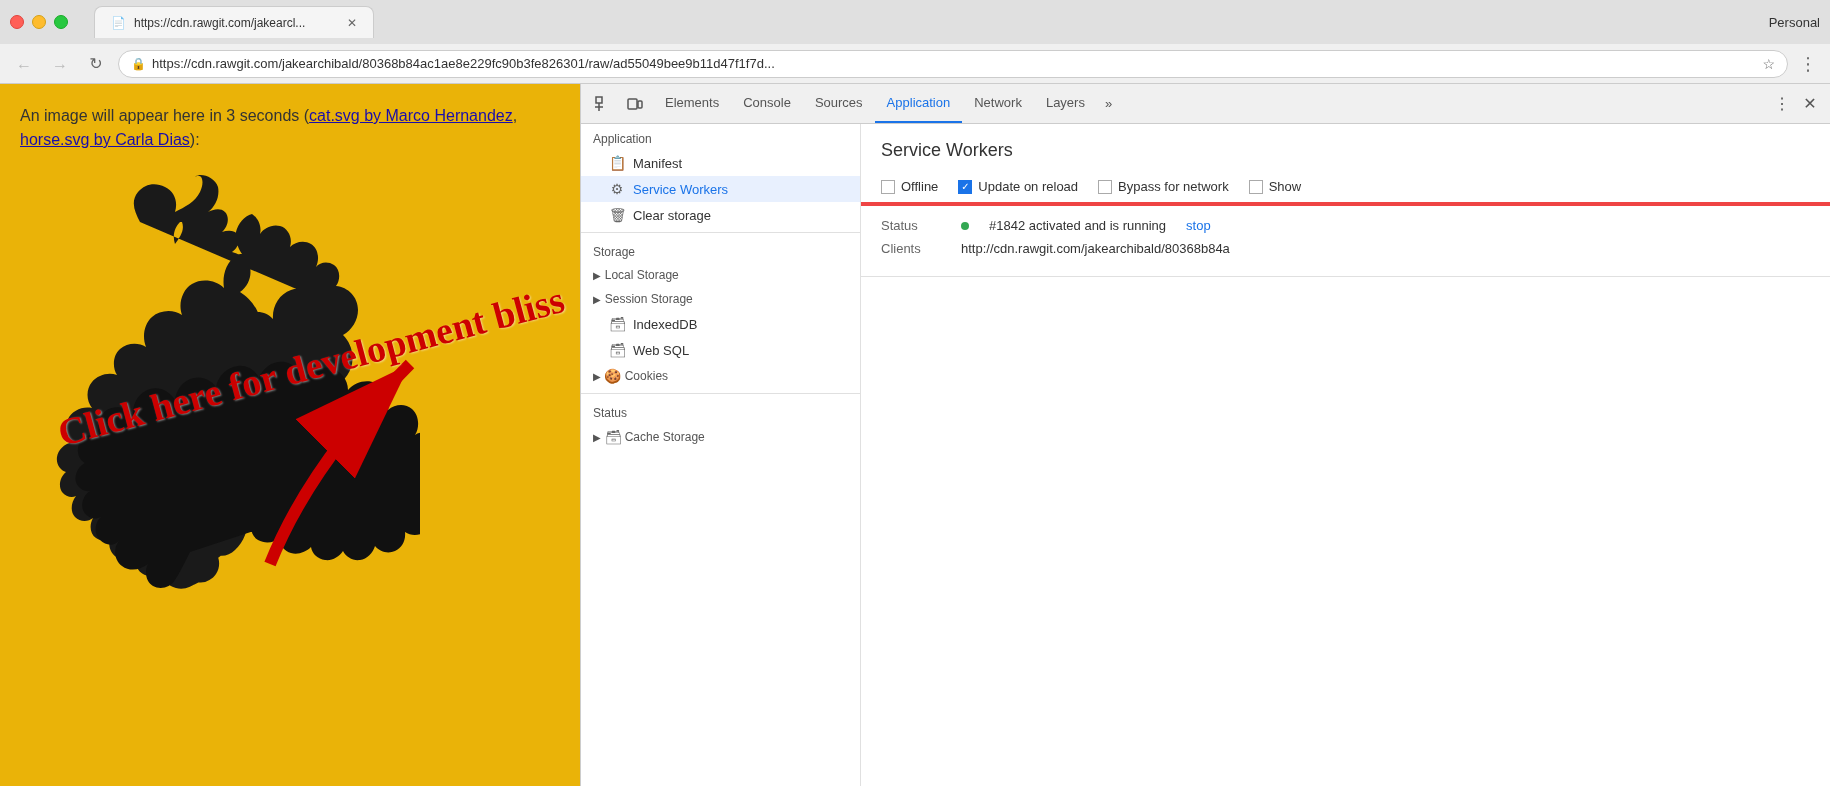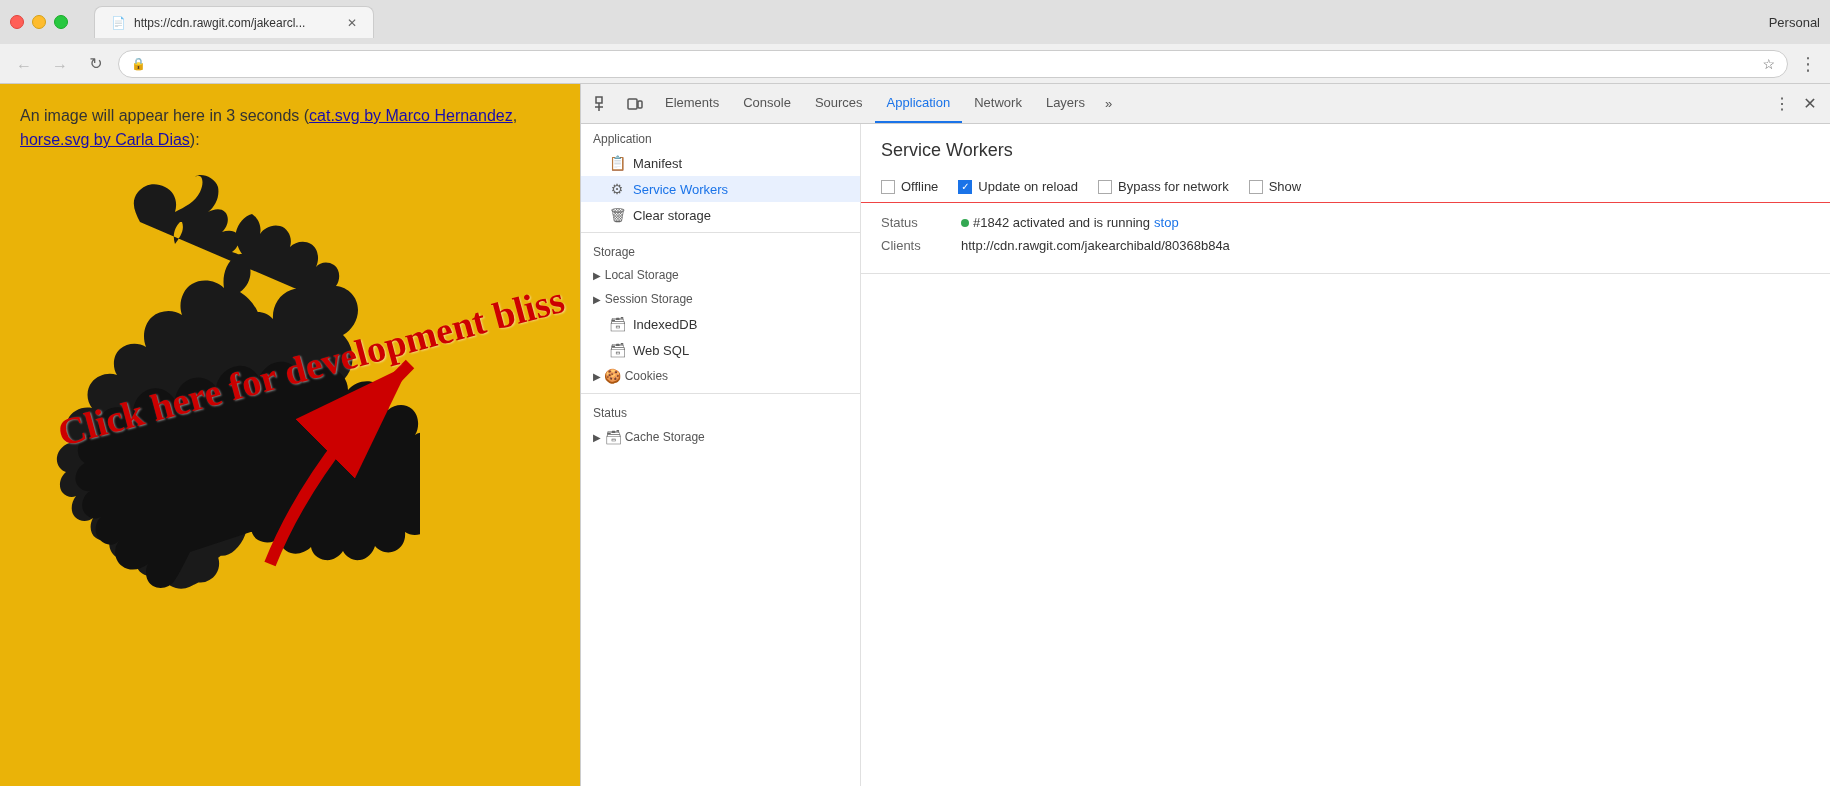--- a/index.html
+++ b/index.html
@@ -62,34 +62,34 @@
     .sidebar-item { display: flex; align-items: center; padding: 5px 12px 5px 28px; cursor: pointer; color: #333; gap: 8px; }
     .sidebar-item.active { background: #e8f0fe; color: #1a73e8; }
     .sidebar-item-icon { font-size: 14px; color: #666; width: 16px; text-align: center; }
     .sidebar-group-header { display: flex; align-items: center; padding: 5px 12px; cursor: pointer; color: #555; font-size: 12px; font-weight: 500; gap: 4px; }
     .sidebar-group-header .arrow { font-size: 10px; }
     .sidebar-divider { height: 1px; background: #e0e0e0; margin: 4px 0; }
 
     
     .devtools-main { flex: 1; background: white; overflow: hidden; }
     .panel-title { font-size: 18px; color: #333; padding: 16px 20px 10px; font-weight: 400; }
-    .panel-options { display: flex; align-items: center; padding: 8px 20px; border-bottom: 1px solid #ef4444; gap: 20px; }
+    .panel-options { display: flex; align-items: center; padding: 8px 20px; border-bottom: 4px solid #ef4444; gap: 20px; }
     .option-item { display: flex; align-items: center; gap: 6px; font-size: 13px; color: #333; }
     .checkbox { width: 14px; height: 14px; border: 1px solid #aaa; background: white; cursor: pointer; display: flex; align-items: center; justify-content: center; }
     .checkbox.checked { background: #1a73e8; border-color: #1a73e8; color: white; font-size: 10px; }
 
     
     .sw-entry { padding: 12px 20px; border-bottom: 1px solid #e0e0e0; }
     .sw-row { display: flex; align-items: flex-start; margin-bottom: 8px; font-size: 13px; }
     .sw-url { font-weight: 500; color: #333; margin-right: 20px; }
     .sw-action-link { color: #1a73e8; text-decoration: none; cursor: pointer; margin-right: 12px; }
     .sw-label { color: #666; min-width: 80px; }
     .sw-source-link { color: #1a73e8; text-decoration: none; cursor: pointer; }
     .sw-received { color: #333; }
-    .sw-status-row { display: flex; align-items: center; gap: 4px; }
+    .sw-status-row { display: flex; align-items: center; gap: 20px; }
     .sw-status-dot { width: 8px; height: 8px; border-radius: 50%; background: #34a853; }
     .sw-status-text { color: #333; }
     .sw-stop-link { color: #1a73e8; cursor: pointer; text-decoration: none; }
     .clients-label { color: #666; min-width: 80px; }
     .clients-url { color: #333; }
 
     
     .click-annotation { position: absolute; font-family: 'Comic Sans MS', 'Chalkboard SE', cursive; font-size: 38px; font-weight: bold; color: #cc0000; transform: rotate(-15deg); white-space: nowrap; text-shadow: 1px 1px 2px rgba(255,255,255,0.5); }
   </style>
 </head>
@@ -113,20 +113,21 @@
     </div>
     <span class="personal-label">Personal</span>
   </div>
 
   <div class="address-bar">
     <div class="nav-btn disabled">←</div>
     <div class="nav-btn disabled">→</div>
     <div class="nav-btn">↻</div>
     <div class="url-bar">
       <span class="url-lock">🔒</span>
+      <span class="url-text">https://cdn.rawgit.com/jakearchibald/80368b84ac1ae8e229fc90b3fe826301/raw/ad55049bee9b11d47f1f7d...</span>
       <span class="url-star">☆</span>
     </div>
     <div class="url-menu">⋮</div>
   </div>
 </div>
 
 <div class="main-area">
 
   <div class="page-content">
     <p class="page-text">

